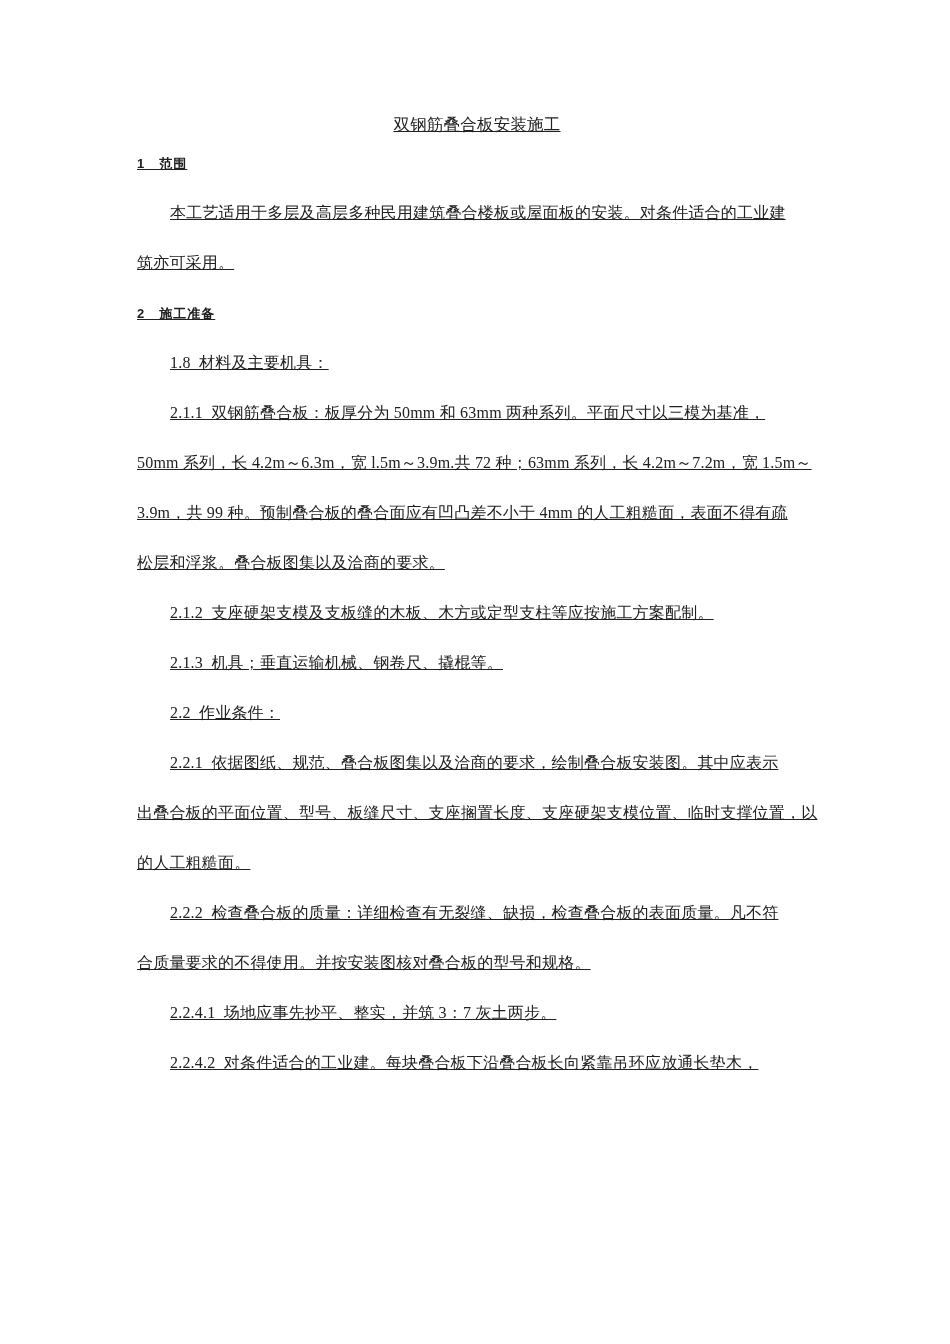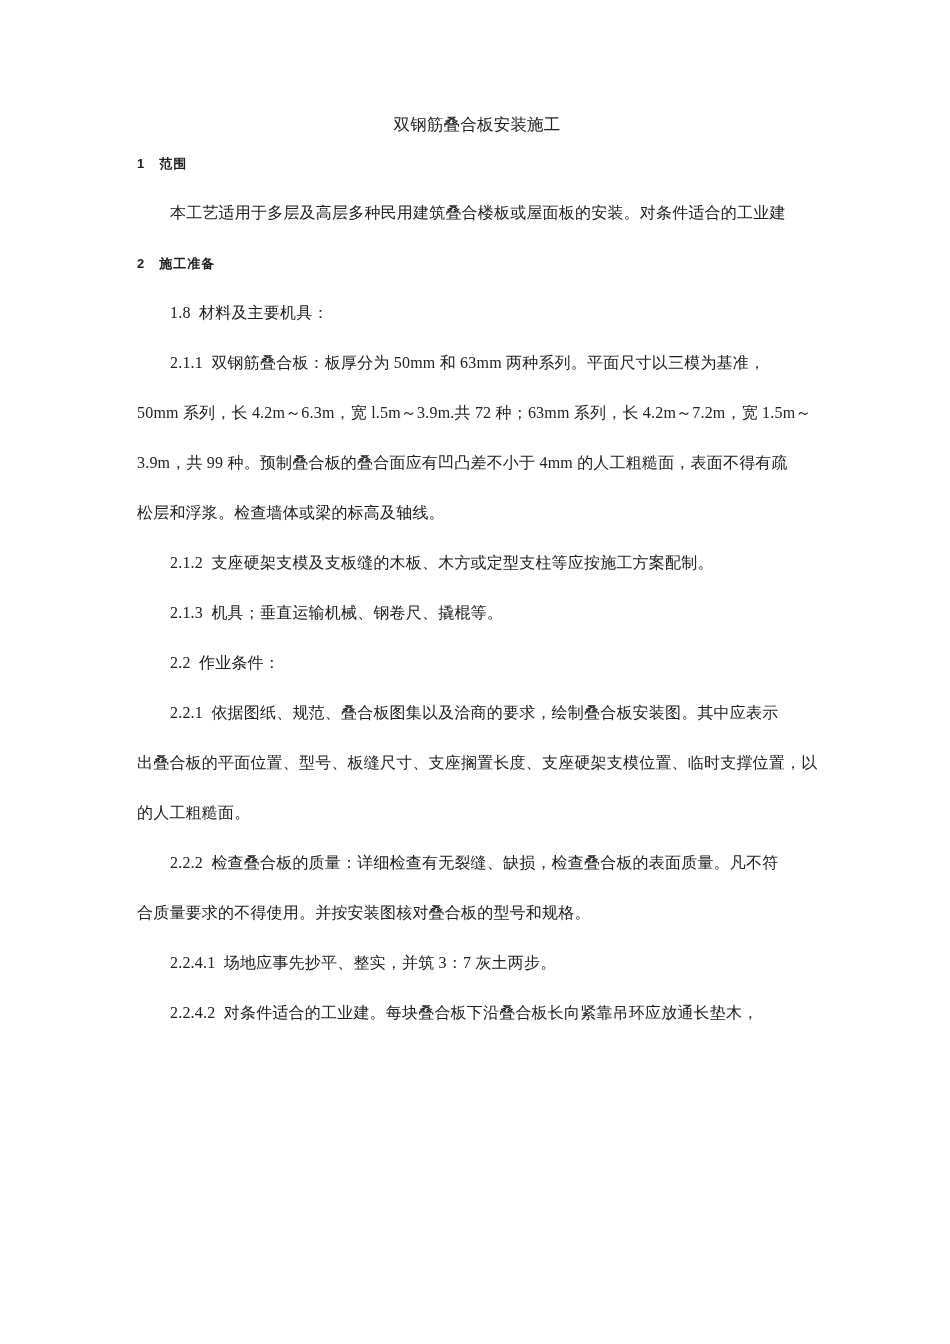--- a/index.html
+++ b/index.html
@@ -21,20 +21,21 @@
     padding: 112px 133px 0 137px;
   }
   .line {
     display: flex;
     align-items: center;
     height: 50px;
     font-size: 16px;
     line-height: 1;
     white-space: pre;
     letter-spacing: 0.2px;
+    text-decoration: underline;
   }
   .t-title {
     height: 26px;
     justify-content: center;
     font-size: 16.5px;
   }
   .t-heading {
     font-family: "Liberation Sans", "DejaVu Sans", sans-serif;
     font-weight: 700;
     font-size: 13px;
@@ -45,26 +46,27 @@
   }
 </style>
 </head>
 <body>
 
 <div class="page">
   <div class="content">
     <div class="line t-title">双钢筋叠合板安装施工</div>
     <div class="line t-heading">1　范围</div>
     <div class="line t-indent">本工艺适用于多层及高层多种民用建筑叠合楼板或屋面板的安装。对条件适合的工业建</div>
+    <div class="line">筑亦可采用。</div>
     <div class="line t-heading">2　施工准备</div>
     <div class="line t-indent">1.8  材料及主要机具：</div>
     <div class="line t-indent">2.1.1  双钢筋叠合板：板厚分为 50mm 和 63mm 两种系列。平面尺寸以三模为基准，</div>
     <div class="line">50mm 系列，长 4.2m～6.3m，宽 l.5m～3.9m.共 72 种；63mm 系列，长 4.2m～7.2m，宽 1.5m～</div>
     <div class="line">3.9m，共 99 种。预制叠合板的叠合面应有凹凸差不小于 4mm 的人工粗糙面，表面不得有疏</div>
-    <div class="line">松层和浮浆。检查墙体或梁的标高及轴线。</div>
+    <div class="line">松层和浮浆。叠合板图集以及洽商的要求。</div>
     <div class="line t-indent">2.1.2  支座硬架支模及支板缝的木板、木方或定型支柱等应按施工方案配制。</div>
     <div class="line t-indent">2.1.3  机具；垂直运输机械、钢卷尺、撬棍等。</div>
     <div class="line t-indent">2.2  作业条件：</div>
     <div class="line t-indent">2.2.1  依据图纸、规范、叠合板图集以及洽商的要求，绘制叠合板安装图。其中应表示</div>
     <div class="line">出叠合板的平面位置、型号、板缝尺寸、支座搁置长度、支座硬架支模位置、临时支撑位置，以</div>
     <div class="line">的人工粗糙面。</div>
     <div class="line t-indent">2.2.2  检查叠合板的质量：详细检查有无裂缝、缺损，检查叠合板的表面质量。凡不符</div>
     <div class="line">合质量要求的不得使用。并按安装图核对叠合板的型号和规格。</div>
     <div class="line t-indent">2.2.4.1  场地应事先抄平、整实，并筑 3：7 灰土两步。</div>
     <div class="line t-indent">2.2.4.2  对条件适合的工业建。每块叠合板下沿叠合板长向紧靠吊环应放通长垫木，</div>

